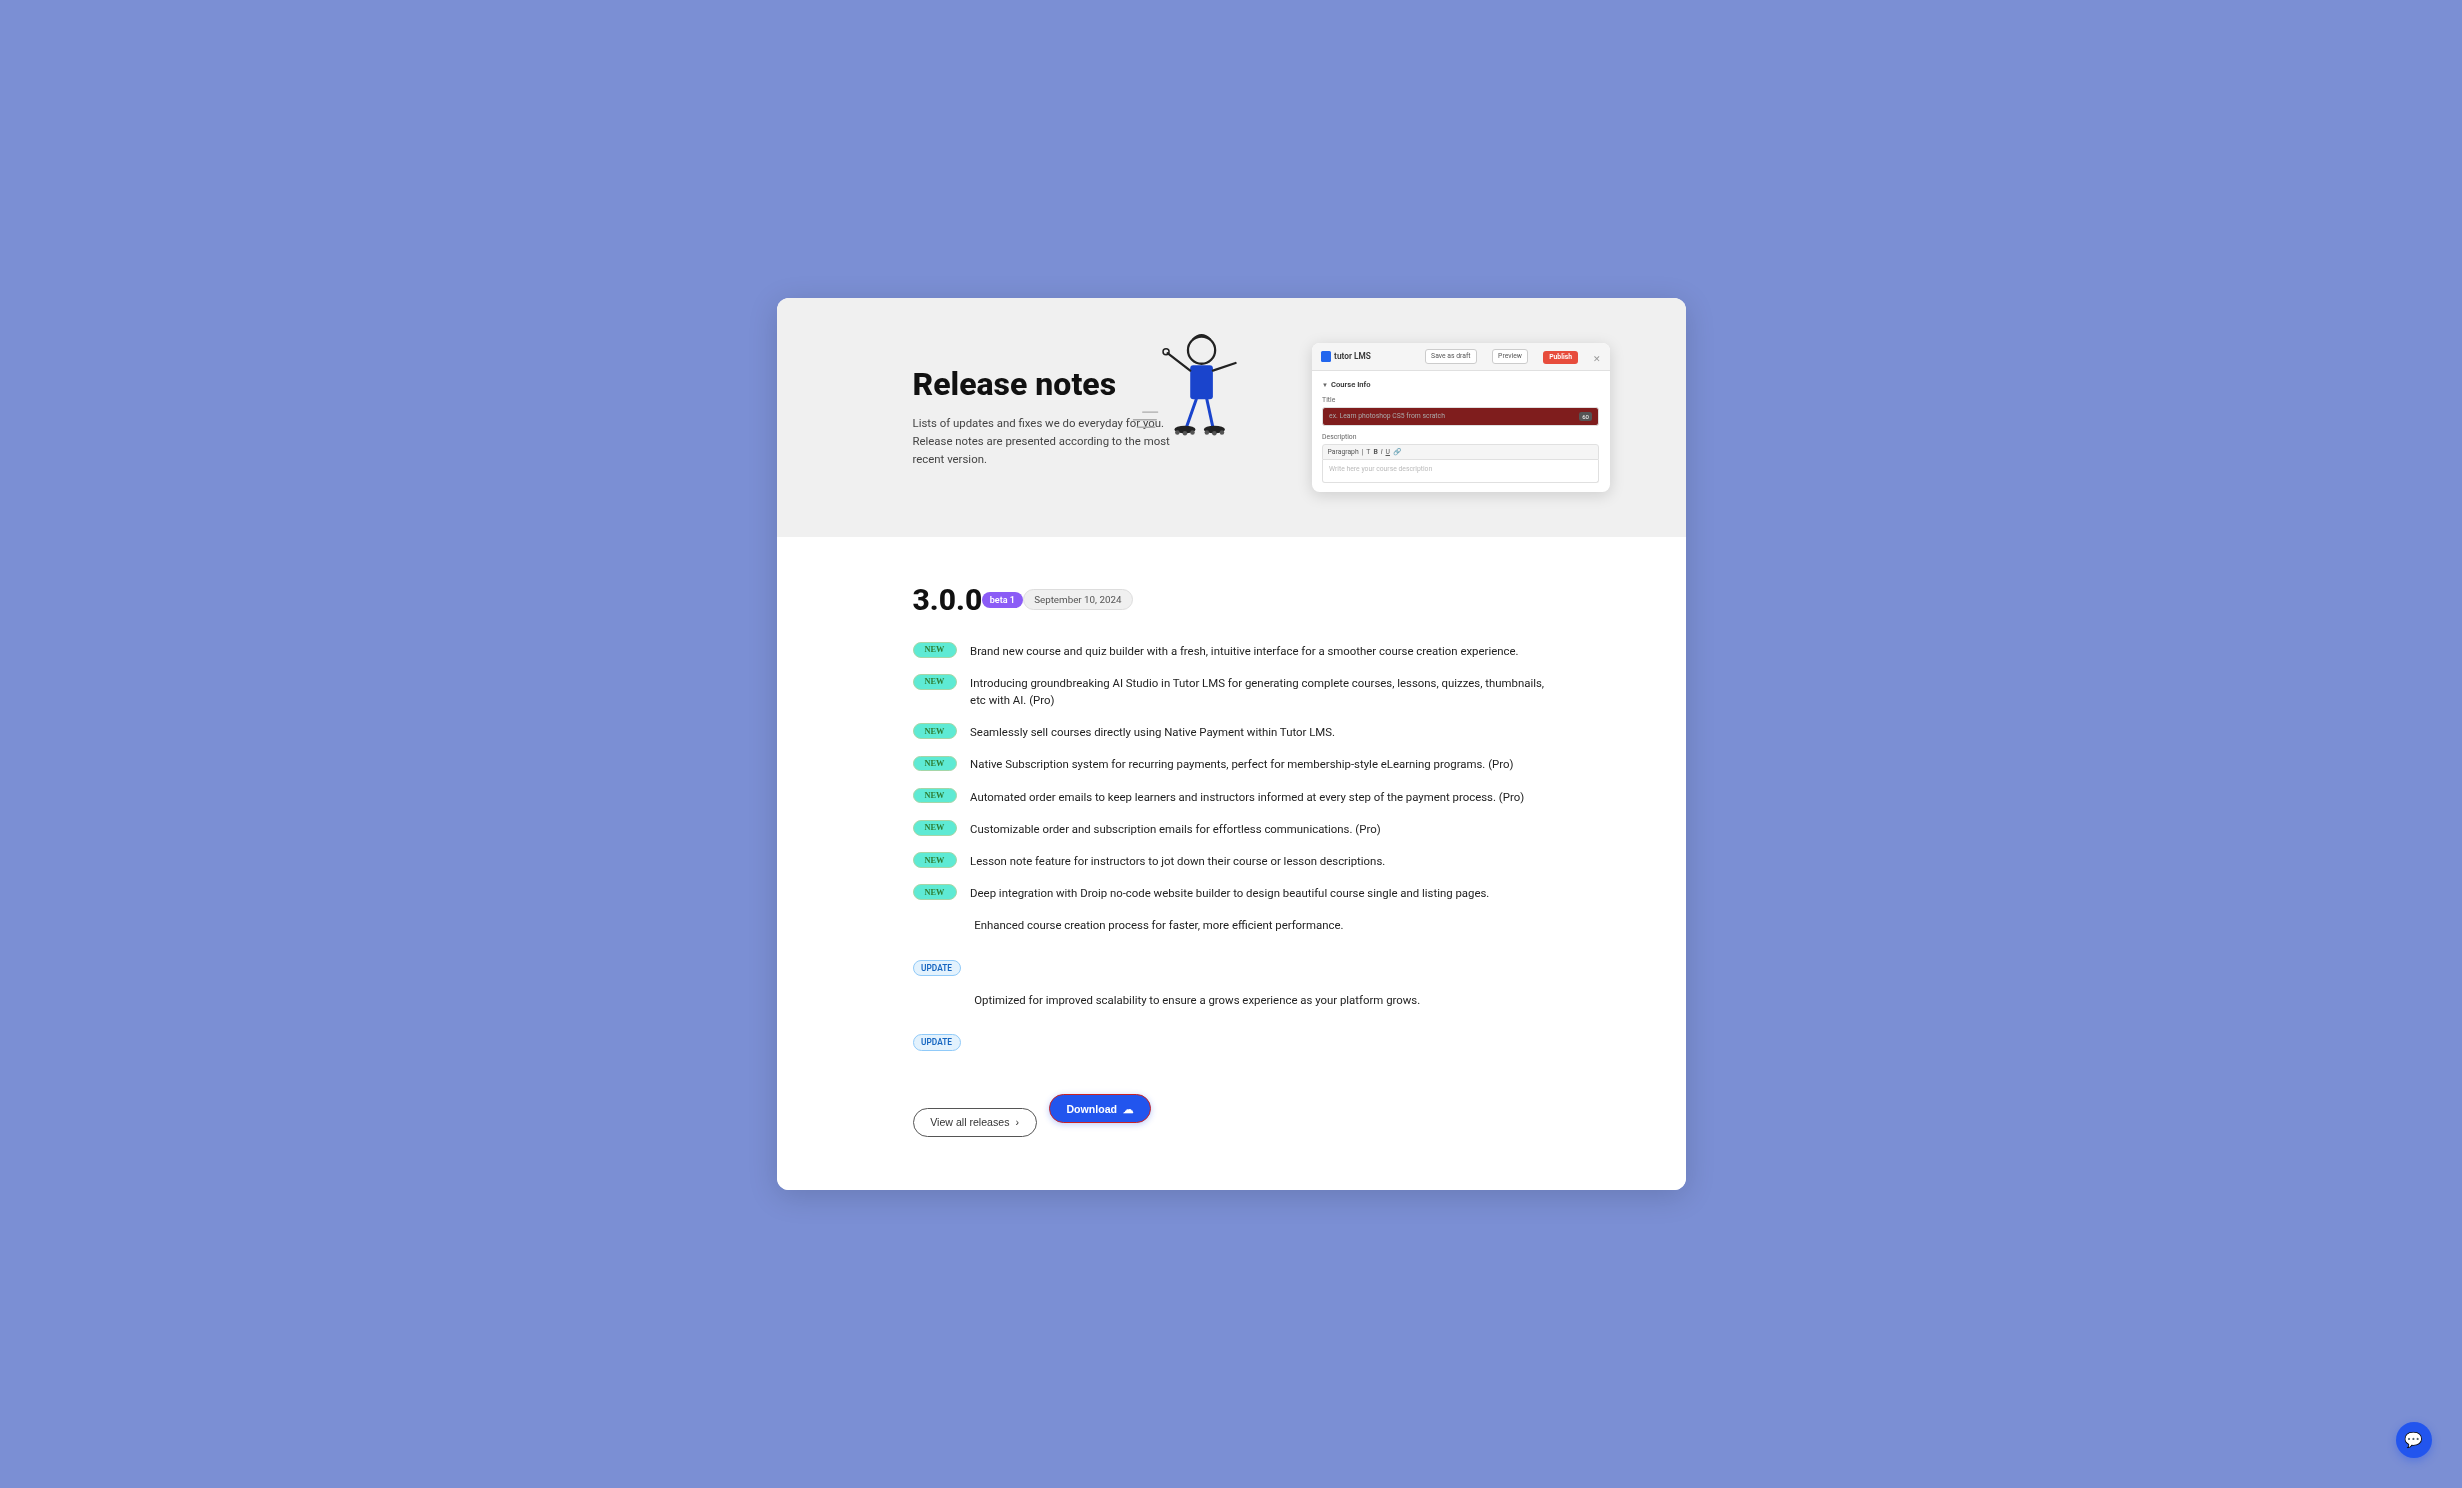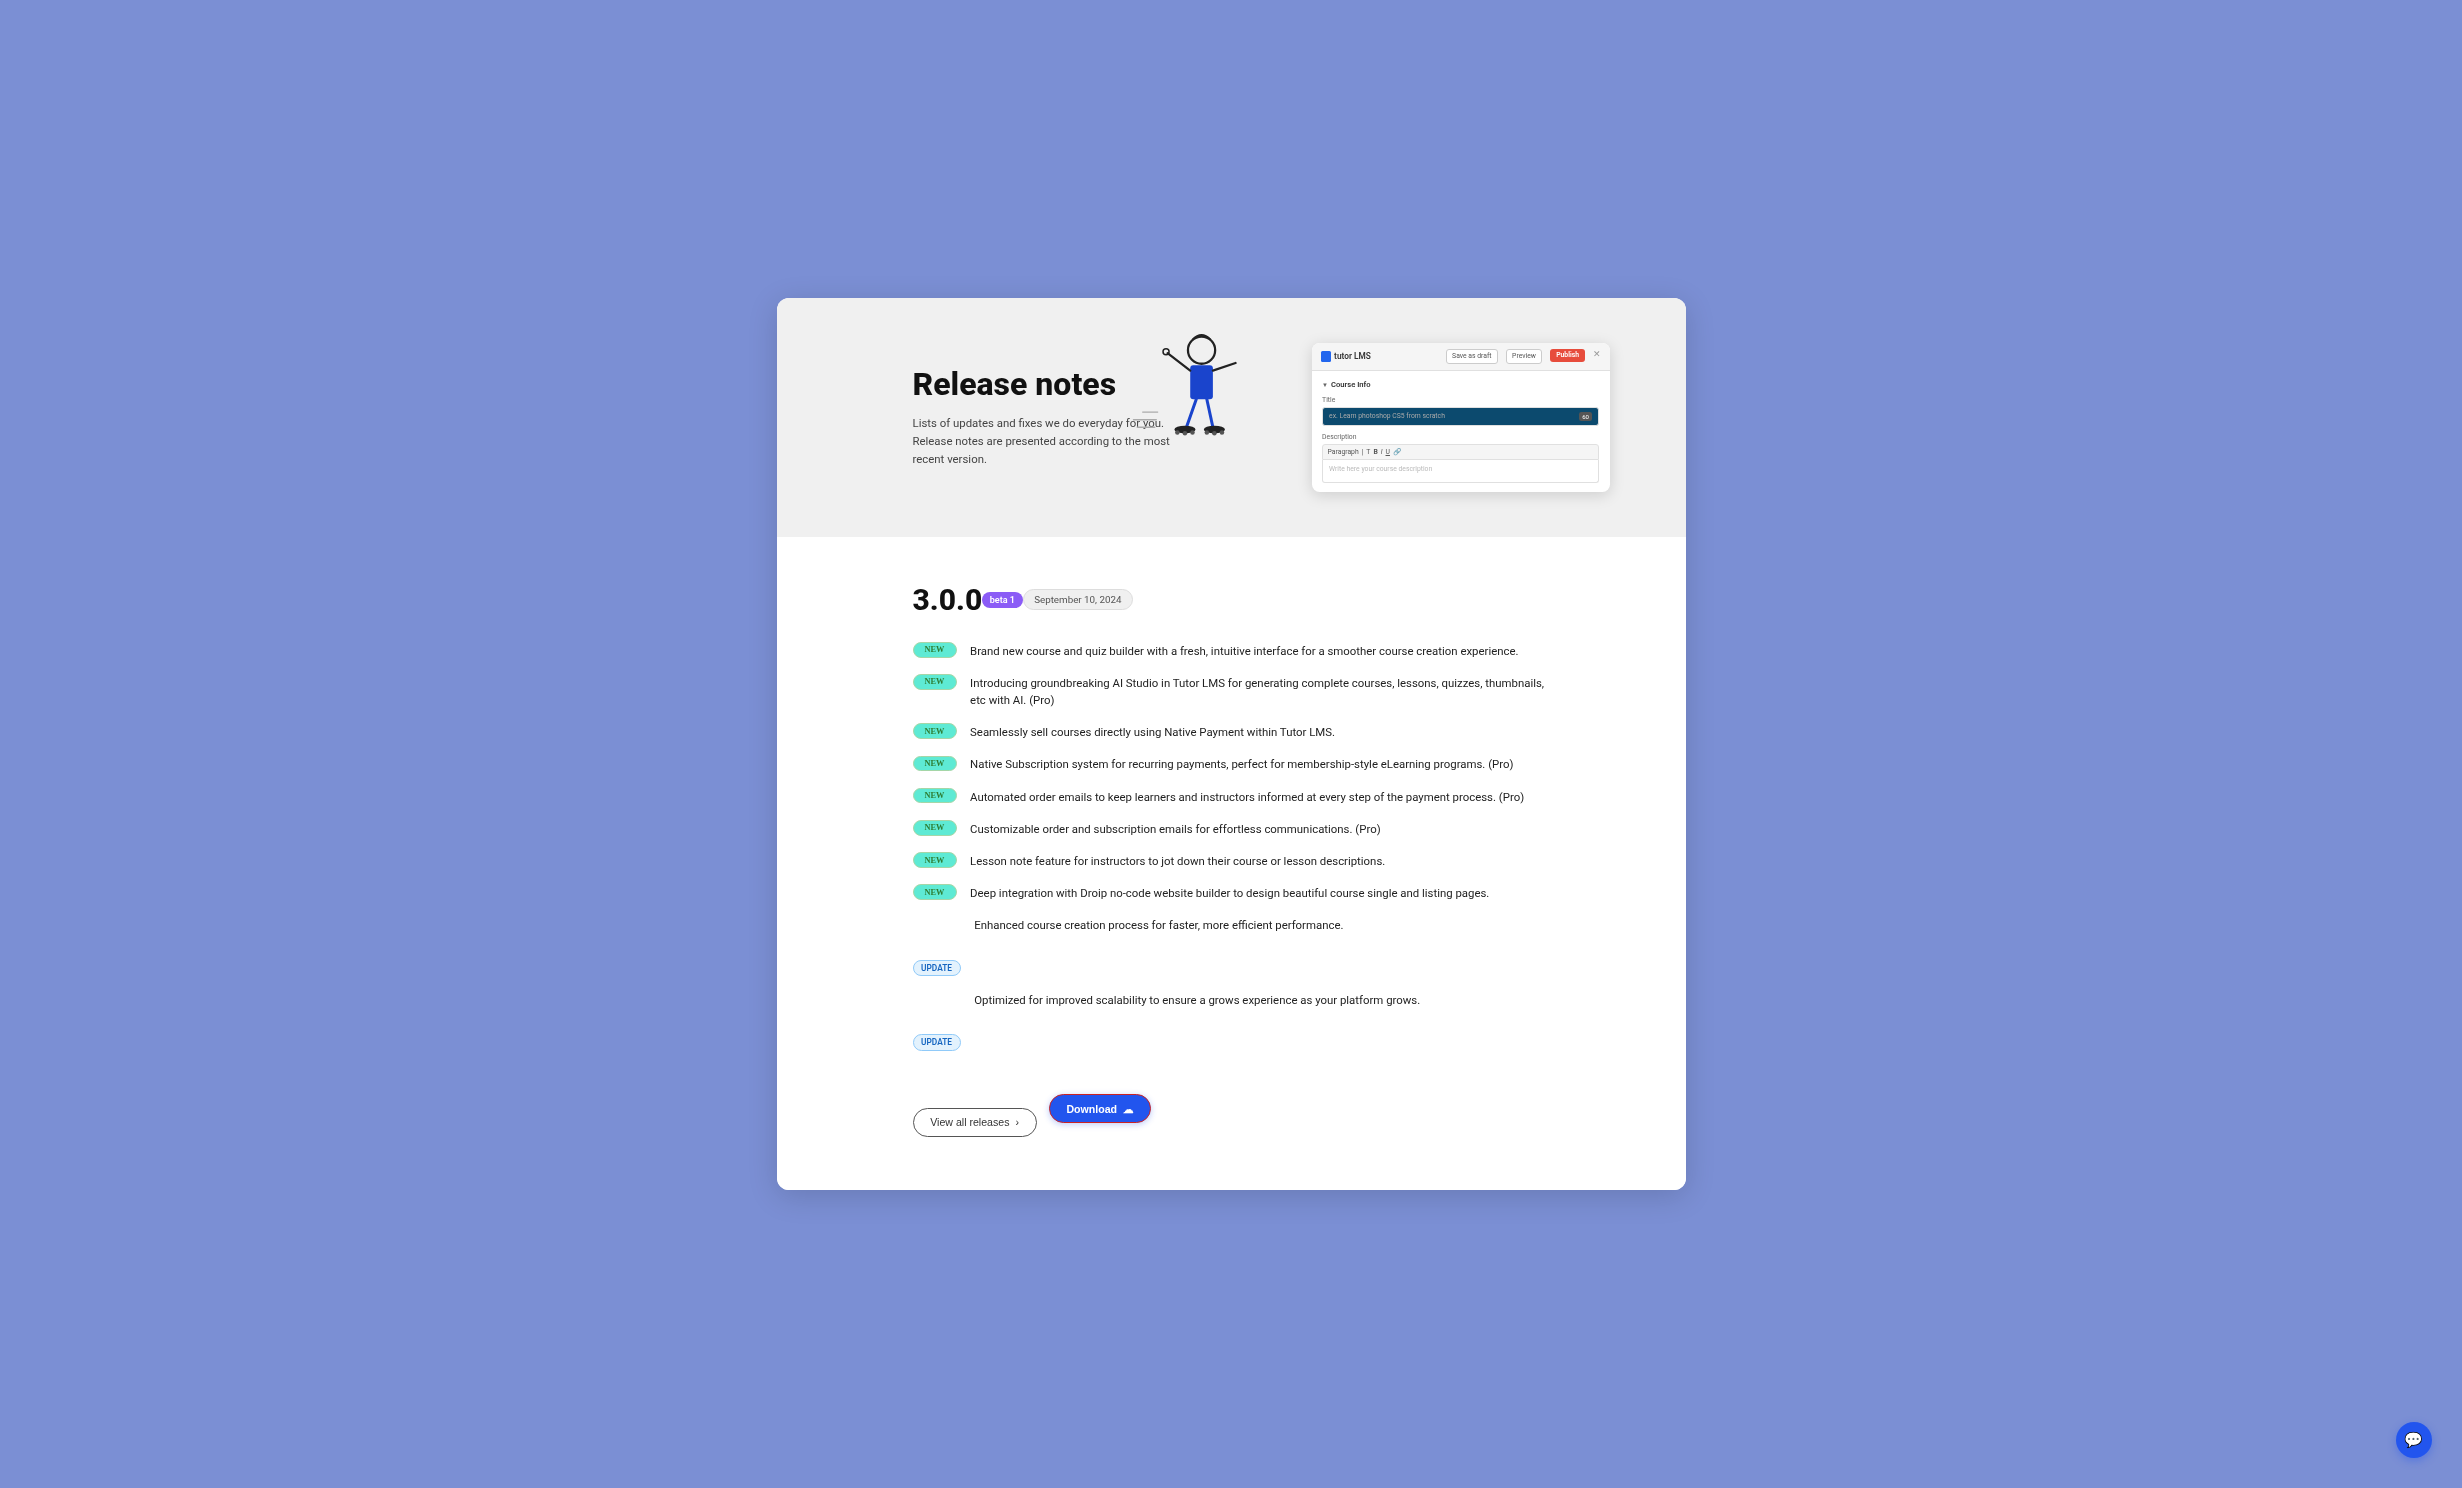--- a/index.html
+++ b/index.html
@@ -73,22 +73,22 @@
       color: #333;
     }
     .mock-logo-icon {
       width: 10.6px;
       height: 10.6px;
       background: #2266ee;
       border-radius: 1.5px;
     }
     .mock-actions {
       display: flex;
-      gap: 8px;
-      align-items: flex-start;
+      gap: 15px;
+      align-items: flex-end;
     }
     .mock-btn-save {
       background: #fff;
       border: 0.8px solid #ccc;
       border-radius: 3px;
       padding: 2.3px 5.3px;
       font-size: 6.8px;
       color: #555;
     }
     .mock-btn-preview {
@@ -123,21 +123,21 @@
       color: #333;
       margin-bottom: 7.6px;
     }
     .mock-chevron { font-size: 6px; color: #666; }
     .mock-field-label {
       font-size: 6.8px;
       color: #666;
       margin-bottom: 3px;
     }
     .mock-input {
-      background: #0c4a6e;
+      background: #7f1d1d;
       border: 0.8px solid #e0e0e0;
       border-radius: 3px;
       padding: 3.8px 6px;
       font-size: 6.8px;
       color: #aaa;
       width: 100%;
       display: flex;
       justify-content: space-between;
       align-items: center;
       margin-bottom: 7.6px;

